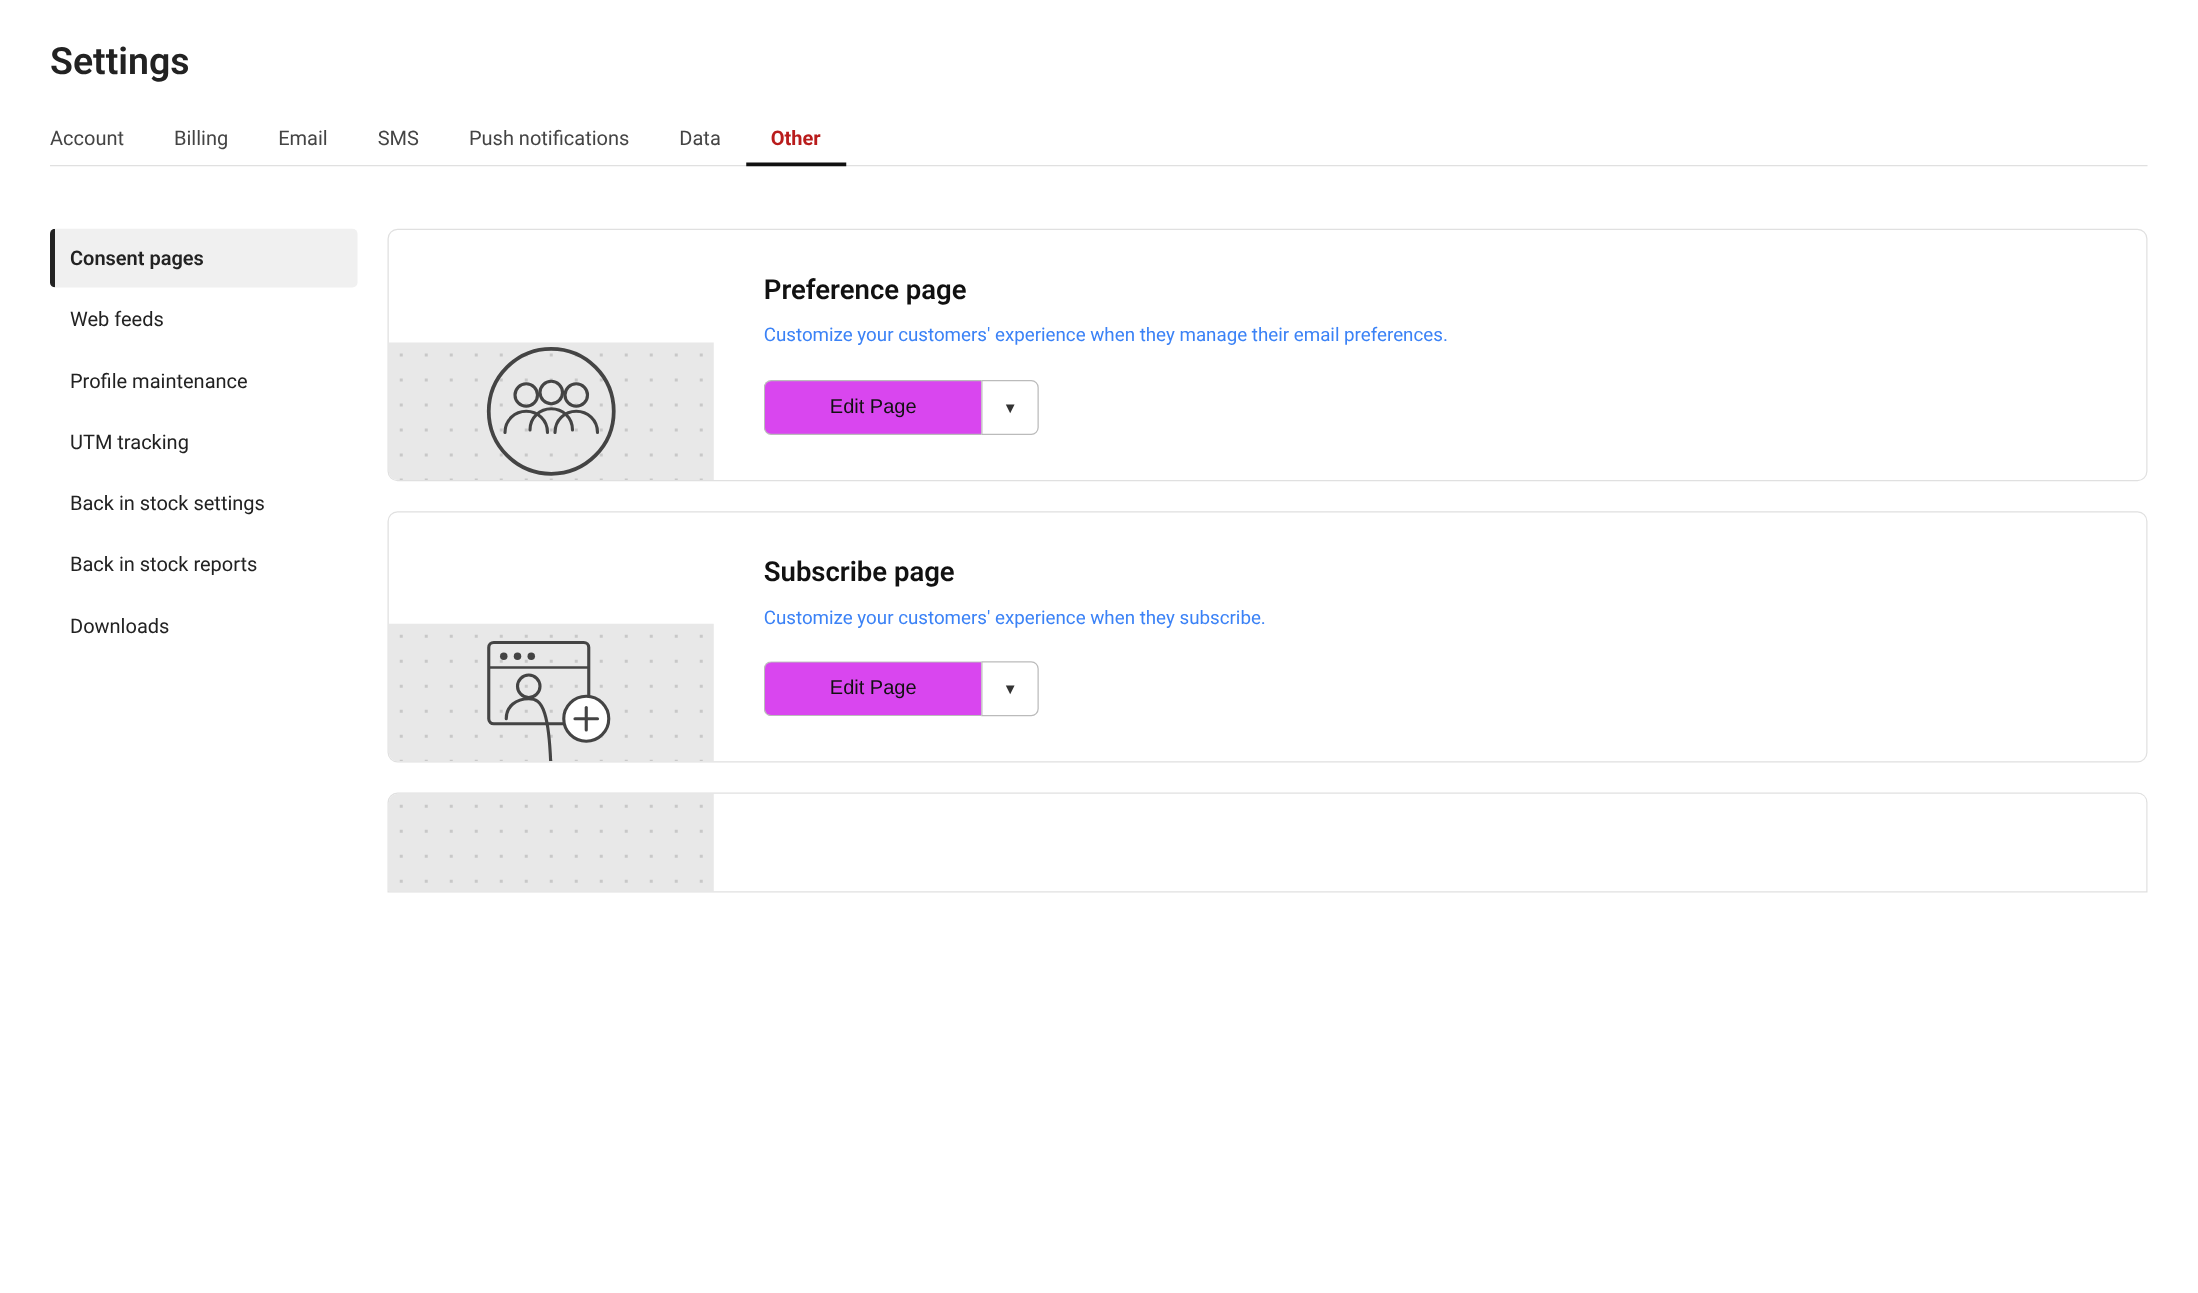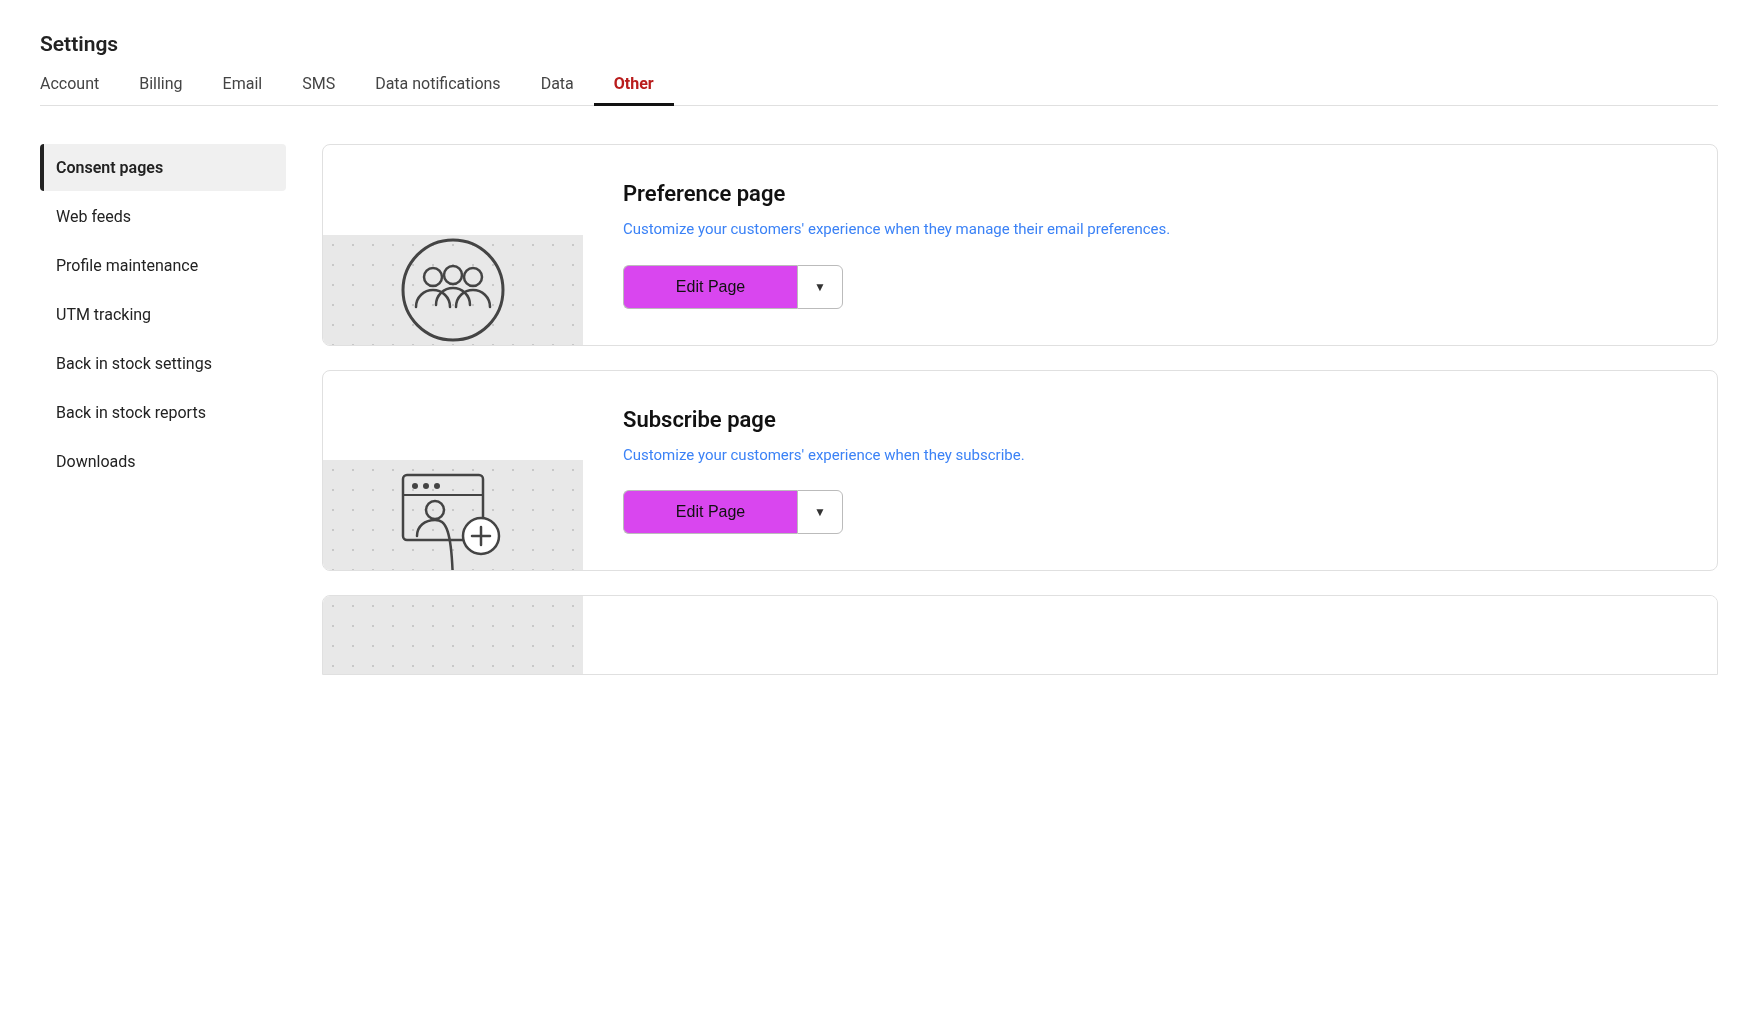--- a/index.html
+++ b/index.html
@@ -9,31 +9,31 @@
       color: #222;
       font-size: 16px;
     }
 
     .page-wrapper {
       max-width: 1758px;
       padding: 32px 40px;
     }
 
     .page-title {
-      font-size: 21px;
+      font-size: 30px;
       font-weight: 600;
-      margin-bottom: 8px;
+      margin-bottom: 24px;
     }
 
     
     .top-nav {
       display: flex;
       gap: 0;
       border-bottom: 1px solid #e0e0e0;
-      margin-bottom: 38px;
+      margin-bottom: 50px;
     }
 
     .top-nav-item {
       padding: 10px 20px;
       font-size: 16px;
       color: #444;
       cursor: pointer;
       text-decoration: none;
       border-bottom: 3px solid transparent;
       margin-bottom: -1px;
@@ -46,21 +46,21 @@
 
     .top-nav-item.active {
       font-weight: 700;
       color: #b91c1c;
       border-bottom: 3px solid #111;
     }
 
     
     .main-layout {
       display: flex;
-      gap: 12px;
+      gap: 0;
     }
 
     
     .sidebar {
       width: 270px;
       flex-shrink: 0;
       padding-right: 24px;
     }
 
     .sidebar-item {
@@ -199,21 +199,21 @@
 
 <div class="page-wrapper">
 
   <h1 class="page-title">Settings</h1>
 
   <nav class="top-nav">
     <a class="top-nav-item">Account</a>
     <a class="top-nav-item">Billing</a>
     <a class="top-nav-item">Email</a>
     <a class="top-nav-item">SMS</a>
-    <a class="top-nav-item">Data notifications</a>
+    <a class="top-nav-item">Push notifications</a>
     <a class="top-nav-item">Data</a>
     <a class="top-nav-item active">Other</a>
   </nav>
 
   <div class="main-layout">
 
     <aside class="sidebar">
       <div class="sidebar-item active">Consent pages</div>
       <div class="sidebar-item">Web feeds</div>
       <div class="sidebar-item">Profile maintenance</div>

